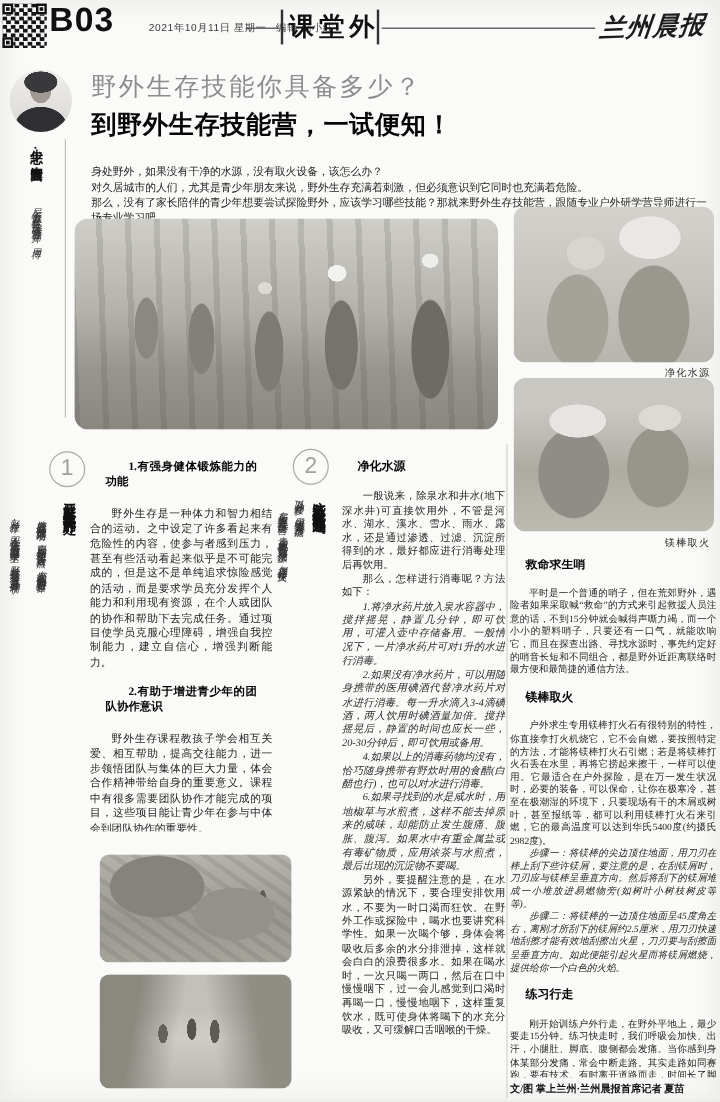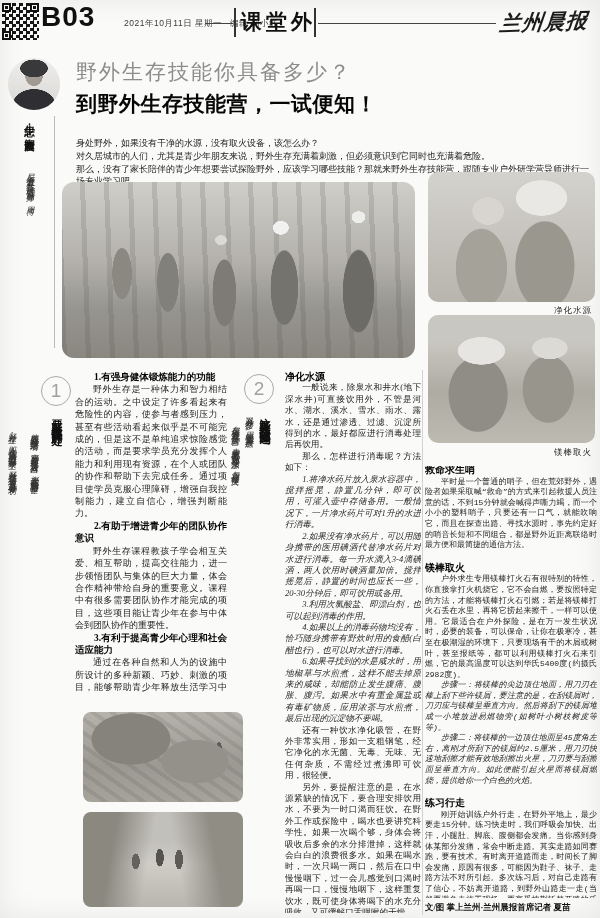--- a/index.html
+++ b/index.html
@@ -86,26 +86,26 @@
   .vt1{left:49px;top:411px;height:170px;}
   .vt2{left:257px;top:409px;height:190px;}
   .vnote{font-size:8px;font-style:italic;color:#333;letter-spacing:1px;}
   .vn1a{left:5px;top:427px;height:335px;}
   .vn1b{left:27px;top:427px;height:300px;}
   .vn2a{left:228px;top:420px;height:295px;}
   .vn2b{left:242px;top:410px;height:180px;}
   
   .bodycol{font-size:9px;line-height:12.4px;text-align:justify;color:#1e1e1e;}
   .bodycol p{margin:0;text-indent:2em;}
-  .bodycol h4{margin:0;font-size:9.5px;text-indent:2em;color:#050505;}
+  .bodycol h4{margin:13px;font-size:9.5px;text-indent:2em;color:#050505;}
   .col-left{left:75px;top:371px;width:152px;height:322px;overflow:hidden;}
   .col-mid{left:285px;top:371px;width:136px;height:542px;overflow:hidden;font-size:8.6px;line-height:11.4px;}
   .col-mid h4{text-indent:0;font-size:10px;}
   .col-mid p.it{font-style:italic;color:#2a2a2a;}
-  .col-right{left:425px;top:466px;width:172px;height:432px;overflow:hidden;font-size:8px;line-height:10.6px;font-family:Liberation Mono, monospace;}
+  .col-right{left:425px;top:466px;width:172px;height:432px;overflow:hidden;font-size:8px;line-height:10.6px;}
   .col-right h4{text-indent:0;font-size:10px;margin-top:13px;}
   .col-right h4:first-child{margin-top:0;}
   .col-right p.it{font-style:italic;}
   .byline{left:425px;top:902px;width:172px;font-size:8.5px;font-weight:700;color:#111;}
   .colrule{left:422px;top:370px;width:1px;height:545px;background:#d2d2ce;}
 </style>
 </head>
 <body>
 
 <div id="page">
@@ -173,24 +173,22 @@
   <div class="abs vcol vtitle vt2">这些野外生存技能你知道吗</div>
   <div class="abs vcol vnote vn2a">在尼尔卡普野外生存技能营，青少年朋友将学习到如何净化水源、怎样用镁棒生火，</div>
   <div class="abs vcol vnote vn2b">以及户外徒步、用哨求生等实用技能。</div>
 
   <div class="abs bodycol col-mid">
     <h4>净化水源</h4>
     <p>一般说来，除泉水和井水(地下深水井)可直接饮用外，不管是河水、湖水、溪水、雪水、雨水、露水，还是通过渗透、过滤、沉淀所得到的水，最好都应进行消毒处理后再饮用。</p>
     <p>那么，怎样进行消毒呢？方法如下：</p>
     <p class="it">1.将净水药片放入泉水容器中，搅拌摇晃，静置几分钟，即可饮用，可灌入壶中存储备用。一般情况下，一片净水药片可对1升的水进行消毒。</p>
     <p class="it">2.如果没有净水药片，可以用随身携带的医用碘酒代替净水药片对水进行消毒。每一升水滴入3-4滴碘酒，两人饮用时碘酒量加倍。搅拌摇晃后，静置的时间也应长一些，20-30分钟后，即可饮用或备用。</p>
-    <p class="it">3.利用次氯酸盐、即漂白剂，也可以起到消毒的作用。</p>
     <p class="it">4.如果以上的消毒药物均没有，恰巧随身携带有野炊时用的食醋(白醋也行)，也可以对水进行消毒。</p>
     <p class="it">6.如果寻找到的水是咸水时，用地椒草与水煎煮，这样不能去掉原来的咸味，却能防止发生腹痛、腹胀、腹泻。如果水中有重金属盐或有毒矿物质，应用浓茶与水煎煮，最后出现的沉淀物不要喝。</p>
-    <p>还有一种饮水净化吸管，在野外非常实用，形如一支粗钢笔，经它净化的水无菌、无毒、无味、无任何杂质，不需经过煮沸即可饮用，很轻便。</p>
     <p>另外，要提醒注意的是，在水源紧缺的情况下，要合理安排饮用水，不要为一时口渴而狂饮。在野外工作或探险中，喝水也要讲究科学性。如果一次喝个够，身体会将吸收后多余的水分排泄掉，这样就会白白的浪费很多水。如果在喝水时，一次只喝一两口，然后在口中慢慢咽下，过一会儿感觉到口渴时再喝一口，慢慢地咽下，这样重复饮水，既可使身体将喝下的水充分吸收，又可缓解口舌咽喉的干燥。</p>
   </div>
 
   <div class="abs colrule"></div>
 
   <div class="abs bodycol col-right">
     <h4>救命求生哨</h4>
     <p>平时是一个普通的哨子，但在荒郊野外，遇险者如果采取喊“救命”的方式来引起救援人员注意的话，不到15分钟就会喊得声嘶力竭，而一个小小的塑料哨子，只要还有一口气，就能吹响它，而且在探查出路、寻找水源时，事先约定好的哨音长短和不同组合，都是野外近距离联络时最方便和最简捷的通信方法。</p>
     <h4>镁棒取火</h4>
     <p>户外求生专用镁棒打火石有很特别的特性，你直接拿打火机烧它，它不会自燃，要按照特定的方法，才能将镁棒打火石引燃；若是将镁棒打火石丢在水里，再将它捞起来擦干，一样可以使用。它最适合在户外探险，是在万一发生状况时，必要的装备，可以保命，让你在极寒冷，甚至在极潮湿的环境下，只要现场有干的木屑或树叶，甚至报纸等，都可以利用镁棒打火石来引燃，它的最高温度可以达到华氏5400度(约摄氏2982度)。</p>

